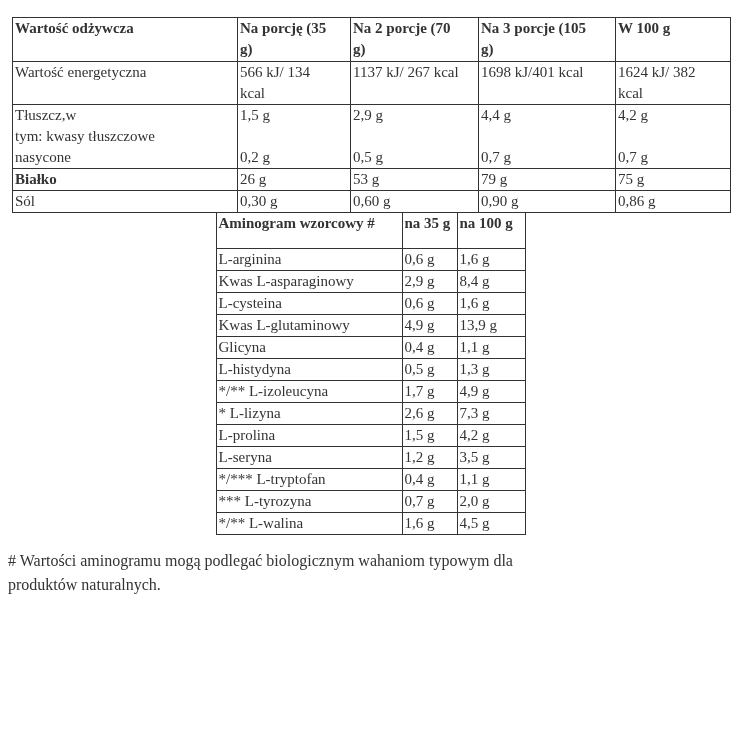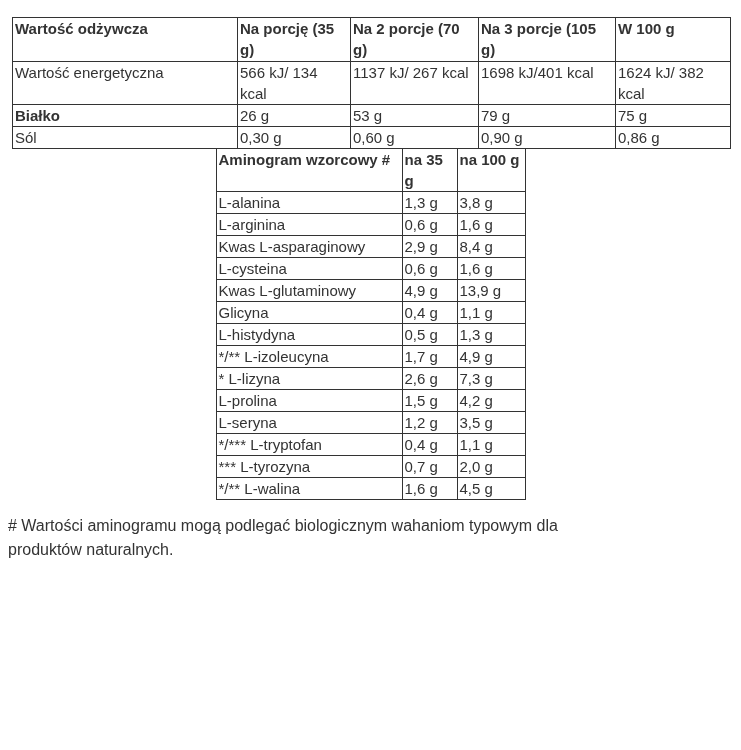--- a/index.html
+++ b/index.html
@@ -9,20 +9,21 @@
     width: 741px;
     font-family: "Liberation Sans", sans-serif;
     color: #333333;
   }
   .page {
     width: 741px;
     height: 749px;
     box-sizing: border-box;
     padding: 17px 12px 0 12px;
     overflow: hidden;
+    font-family: Liberation Serif, serif;
   }
   table {
     border-collapse: collapse;
     table-layout: fixed;
   }
   th, td {
     border: 1px solid #333333;
     padding: 0 3px 0 2px;
     vertical-align: top;
     font-size: 15px;
@@ -81,20 +82,37 @@
         <tr>
           <td>Wartość energetyczna</td>
           <td>566 kJ/ 134
 kcal</td>
           <td>1137 kJ/ 267 kcal</td>
           <td>1698 kJ/401 kcal</td>
           <td>1624 kJ/ 382
 kcal</td>
         </tr>
         <tr>
+          <td>Tłuszcz,w
+tym: kwasy tłuszczowe
+nasycone</td>
+          <td>1,5 g
+
+0,2 g</td>
+          <td>2,9 g
+
+0,5 g</td>
+          <td>4,4 g
+
+0,7 g</td>
+          <td>4,2 g
+
+0,7 g</td>
+        </tr>
+        <tr>
           <td class="bold">Białko</td>
           <td>26 g</td>
           <td>53 g</td>
           <td>79 g</td>
           <td>75 g</td>
         </tr>
         <tr>
           <td>Sól</td>
           <td>0,30 g</td>
           <td>0,60 g</td>
@@ -112,25 +130,20 @@
     </colgroup>
     <thead>
       <tr>
         <th>Aminogram wzorcowy #</th>
         <th>na 35 g</th>
         <th>na 100 g</th>
       </tr>
     </thead>
     <tbody>
         <tr>
-          <td>L-alanina</td>
-          <td>1,3 g</td>
-          <td>3,8 g</td>
-        </tr>
-        <tr>
           <td>L-arginina</td>
           <td>0,6 g</td>
           <td>1,6 g</td>
         </tr>
         <tr>
           <td>Kwas L-asparaginowy</td>
           <td>2,9 g</td>
           <td>8,4 g</td>
         </tr>
         <tr>

